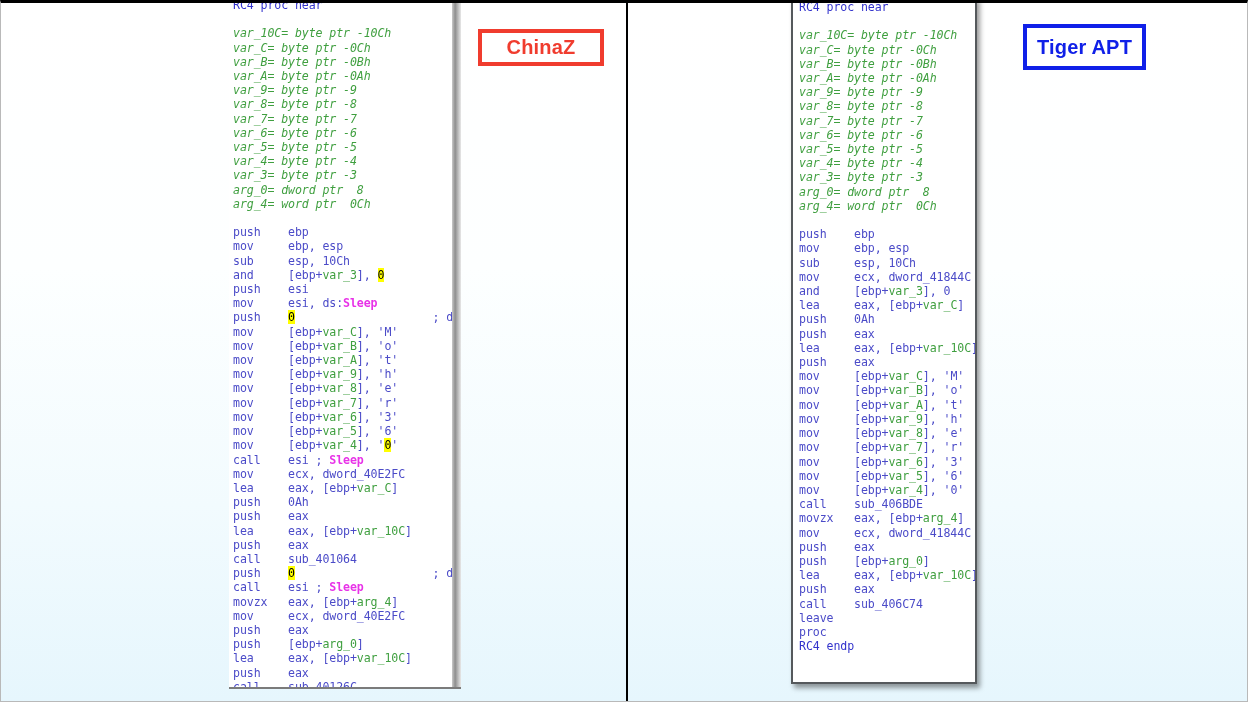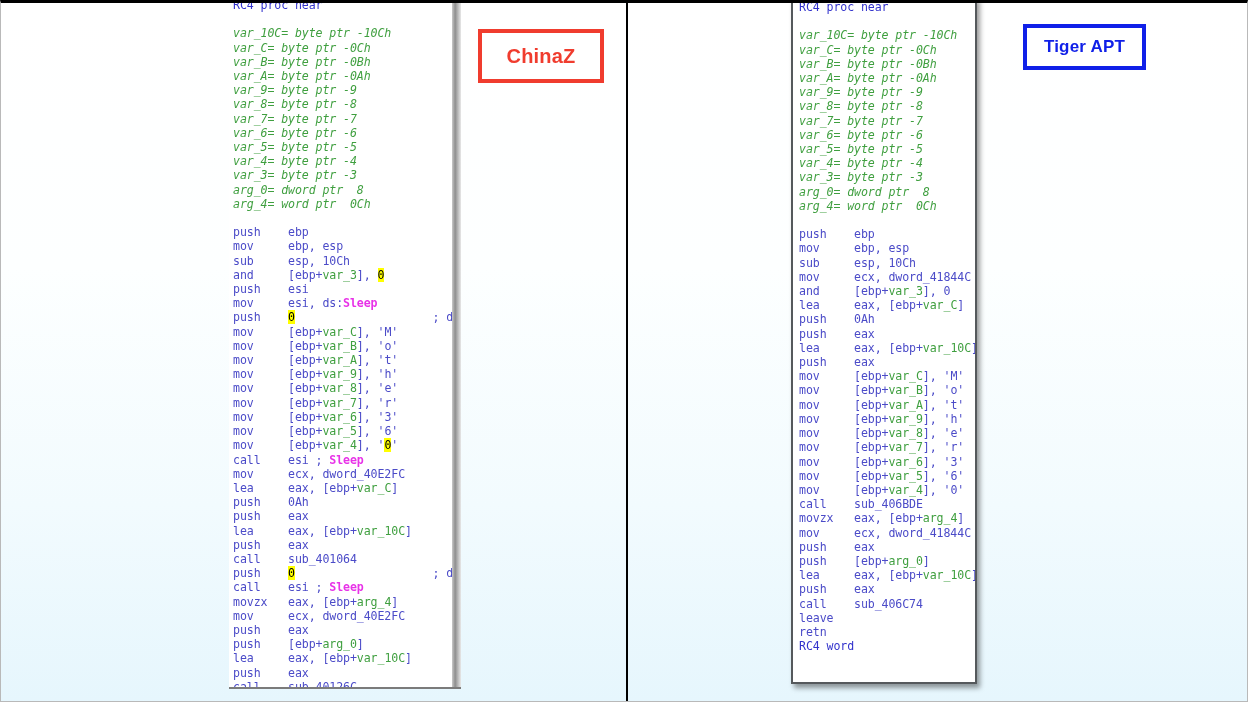--- a/index.html
+++ b/index.html
@@ -104,33 +104,33 @@
     justify-content: center;
     background: #ffffff;
     font-family: "Liberation Sans", sans-serif;
     font-weight: bold;
     letter-spacing: 0.2px;
   }
   #callout-chinaz {
     left: 477px;
     top: 26px;
     width: 126px;
-    height: 54px;
+    height: 37px;
     border: 4px solid #f03c2e;
     color: #f03c2e;
     font-size: 20px;
   }
   #callout-tiger {
     left: 1022px;
     top: 21px;
     width: 123px;
     height: 46px;
     border: 4px solid #1020e8;
     color: #1020e8;
-    font-size: 17px;
+    font-size: 20px;
   }
 </style>
 </head>
 <body>
 
 <div id="slide">
 
   <div class="divider-vline" style="left:625px; top:0px; width:2px; height:702px;"></div>
 
   <div class="code-pane" id="pane-left">
@@ -230,22 +230,22 @@
 <span class="t-mn">mov     </span><span class="t-mn">[ebp+<span class="t-op">var_4</span>], '0'</span>
 <span class="t-mn">call    </span><span class="t-mn">sub_406BDE</span>
 <span class="t-mn">movzx   </span><span class="t-mn">eax, [ebp+<span class="t-op">arg_4</span>]</span>
 <span class="t-mn">mov     </span><span class="t-mn">ecx, dword_41844C</span>
 <span class="t-mn">push    </span><span class="t-mn">eax</span>
 <span class="t-mn">push    </span><span class="t-mn">[ebp+<span class="t-op">arg_0</span>]</span>
 <span class="t-mn">lea     </span><span class="t-mn">eax, [ebp+<span class="t-op">var_10C</span>]</span>
 <span class="t-mn">push    </span><span class="t-mn">eax</span>
 <span class="t-mn">call    </span><span class="t-mn">sub_406C74</span>
 <span class="t-mn">leave   </span>
-<span class="t-mn">retn    </span>
-<span class="t-proc">RC4 word</span></div>
+<span class="t-mn">proc    </span>
+<span class="t-proc">RC4 endp</span></div>
   </div>
 
   <div class="callout" id="callout-chinaz">
     <span>ChinaZ</span>
   </div>
 
   <div class="callout" id="callout-tiger">
     <span>Tiger APT</span>
   </div>
 

